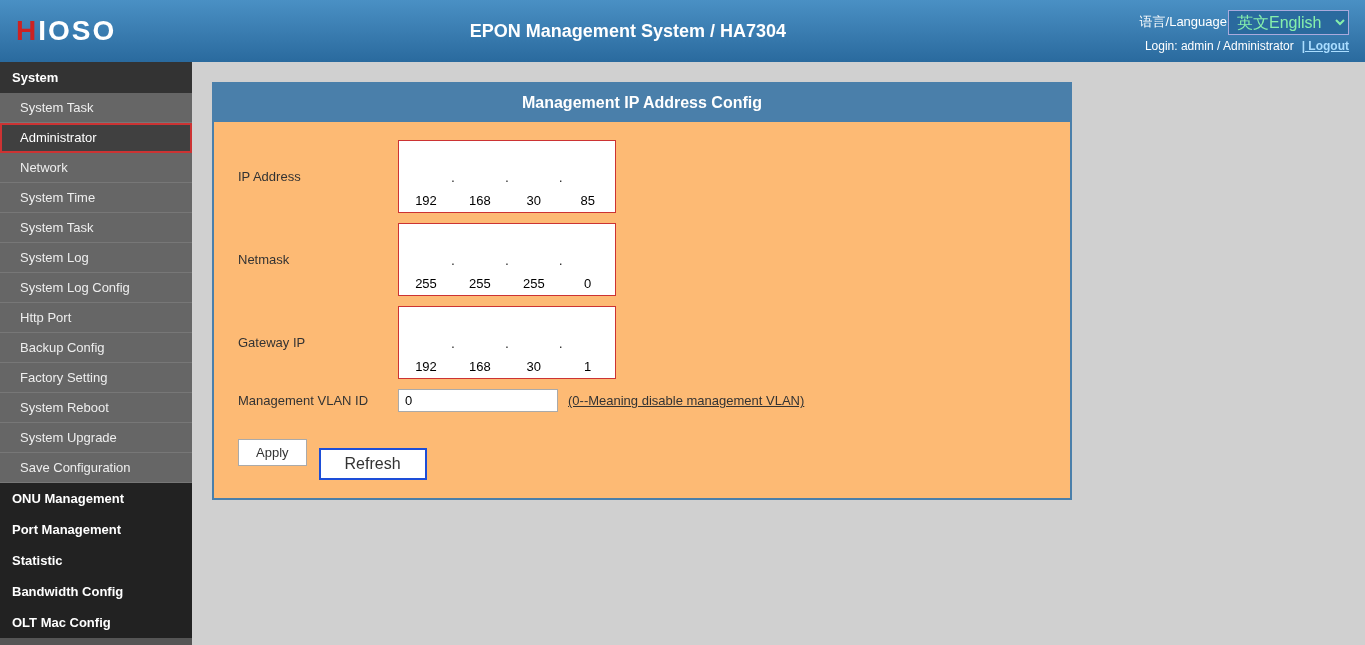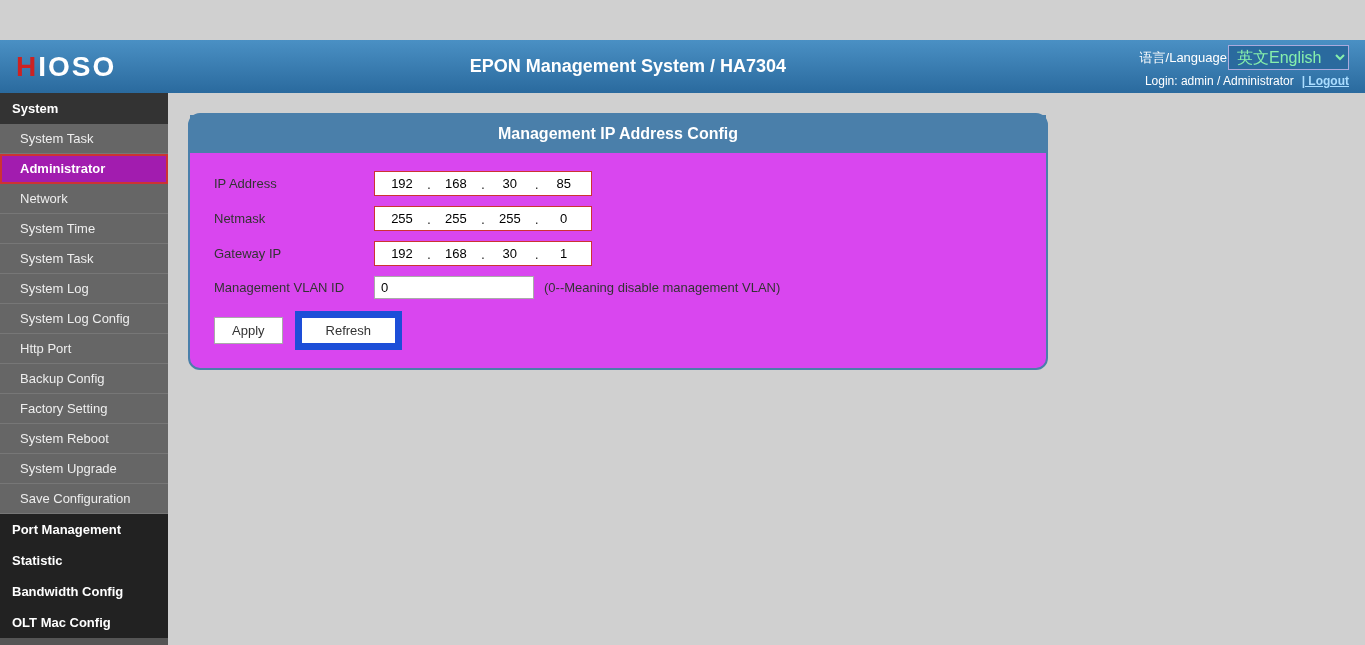--- a/index.html
+++ b/index.html
@@ -1,27 +1,26 @@
 <!DOCTYPE html>
 <html><head>
   <meta charset="utf-8">
   <style>
     * { margin: 0; padding: 0; box-sizing: border-box; }
     body { font-family: Arial, sans-serif; font-size: 13px; background: #d0d0d0; display: flex; flex-direction: column; height: 645px; overflow: hidden; }
 
     
     #header {
       background: linear-gradient(to bottom, #4a90c4, #2a6a9e);
-      height: 53px;
+      height: 62px;
       display: flex;
       align-items: center;
       justify-content: space-between;
       padding: 0 16px;
       flex-shrink: 0;
-      margin-top: 40px;
     }
     #logo {
       display: flex;
       align-items: center;
     }
     .logo-hioso {
       font-size: 28px;
       font-weight: bold;
       color: white;
       letter-spacing: 2px;
@@ -69,21 +68,21 @@
 
     
     #main-layout {
       display: flex;
       flex: 1;
       overflow: hidden;
     }
 
     
     #sidebar {
-      width: 168px;
+      width: 192px;
       background: #555555;
       overflow-y: auto;
       flex-shrink: 0;
     }
     .sidebar-section-header {
       background: #333333;
       color: white;
       padding: 8px 12px;
       font-size: 13px;
       font-weight: bold;
@@ -91,41 +90,40 @@
     }
     .sidebar-item {
       background: #666666;
       color: #eeeeee;
       padding: 7px 20px;
       font-size: 13px;
       cursor: pointer;
       border-bottom: 1px solid #777;
     }
     .sidebar-item.active {
-      background: #a21caf;
+      background: #404040;
       color: white;
       outline: 2px solid #cc3333;
       outline-offset: -2px;
-      font-weight: bold;
     }
     .sidebar-section-header.dark { background: #222222; }
 
     
     #content {
       flex: 1;
       background: #d0d0d0;
       padding: 20px;
       overflow-y: auto;
     }
 
     
     .config-panel {
-      background: #d946ef;
+      background: #fdba74;
       border: 2px solid #4a7faa;
-      border-radius: 12px;
+      border-radius: 0;
       max-width: 860px;
     }
     .config-panel-header {
       background: #4a7faa;
       color: white;
       font-size: 16px;
       font-weight: bold;
       text-align: center;
       padding: 10px;
     }
@@ -149,58 +147,61 @@
       background: white;
       padding: 2px 4px;
     }
     .ip-group input {
       width: 46px;
       border: none;
       outline: none;
       font-size: 13px;
       text-align: center;
       padding: 2px;
+      margin-top: 48px;
     }
     .ip-sep {
       font-size: 14px;
       color: #333;
       padding: 0 2px;
     }
     .vlan-input {
       border: 1px solid #aaa;
       font-size: 13px;
       padding: 3px 6px;
       width: 160px;
     }
     .vlan-note {
       margin-left: 10px;
       color: #333;
       font-size: 13px;
+      text-decoration: underline;
     }
     .button-row {
       display: flex;
       align-items: center;
       gap: 12px;
       margin-top: 12px;
     }
     .btn-apply {
       background: white;
       border: 1px solid #aaa;
       padding: 5px 17px;
       font-size: 13px;
       cursor: pointer;
       color: #333;
     }
     .btn-refresh {
       background: white;
-      border: 7px solid #1d4ed8;
+      border: 2px solid #1d4ed8;
       padding: 5px 24px;
-      font-size: 13px;
-      cursor: pointer;
-      color: #333;
+      font-size: 16px;
+      cursor: pointer;
+      color: #333;
+      margin-top: 24px;
     }
   </style>
 </head>
 <body>
 
 <div id="header">
   <div id="logo">
     <span class="logo-hioso">
       <span class="logo-h">H</span><span style="color:white">I</span><span style="color:white">O</span><span style="color:white">S</span><span style="color:white">O</span>
     </span>
@@ -233,20 +234,21 @@
     <div class="sidebar-item">System Task</div>
     <div class="sidebar-item">System Log</div>
     <div class="sidebar-item">System Log Config</div>
     <div class="sidebar-item">Http Port</div>
     <div class="sidebar-item">Backup Config</div>
     <div class="sidebar-item">Factory Setting</div>
     <div class="sidebar-item">System Reboot</div>
     <div class="sidebar-item">System Upgrade</div>
     <div class="sidebar-item">Save Configuration</div>
 
+    <div class="sidebar-section-header dark">ONU Management</div>
 
     <div class="sidebar-section-header dark">Port Management</div>
 
     <div class="sidebar-section-header dark">Statistic</div>
 
 
     <div class="sidebar-section-header dark">Bandwidth Config</div>
 
     <div class="sidebar-section-header dark">OLT Mac Config</div>
 

